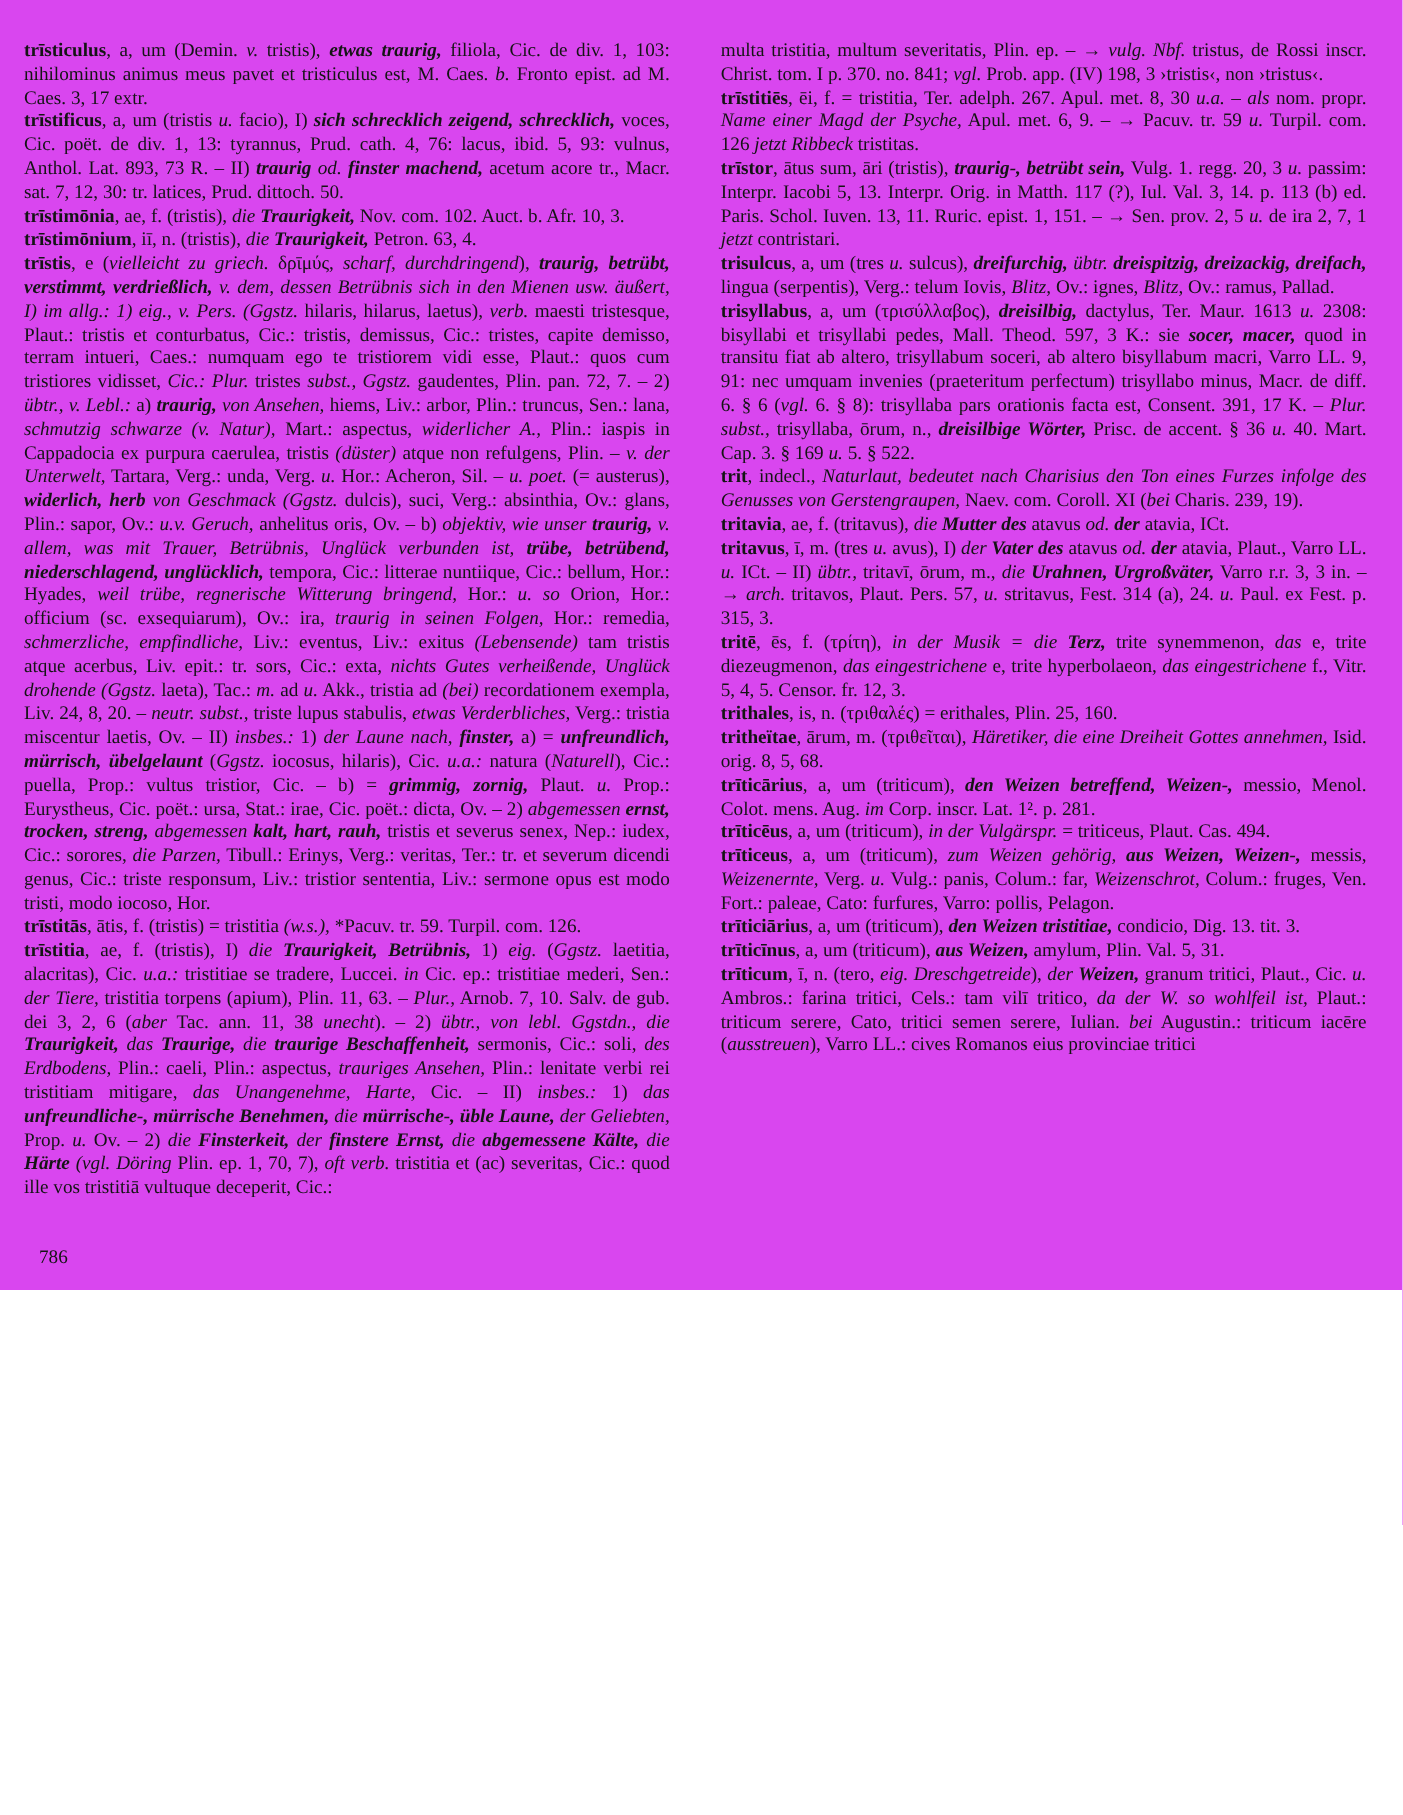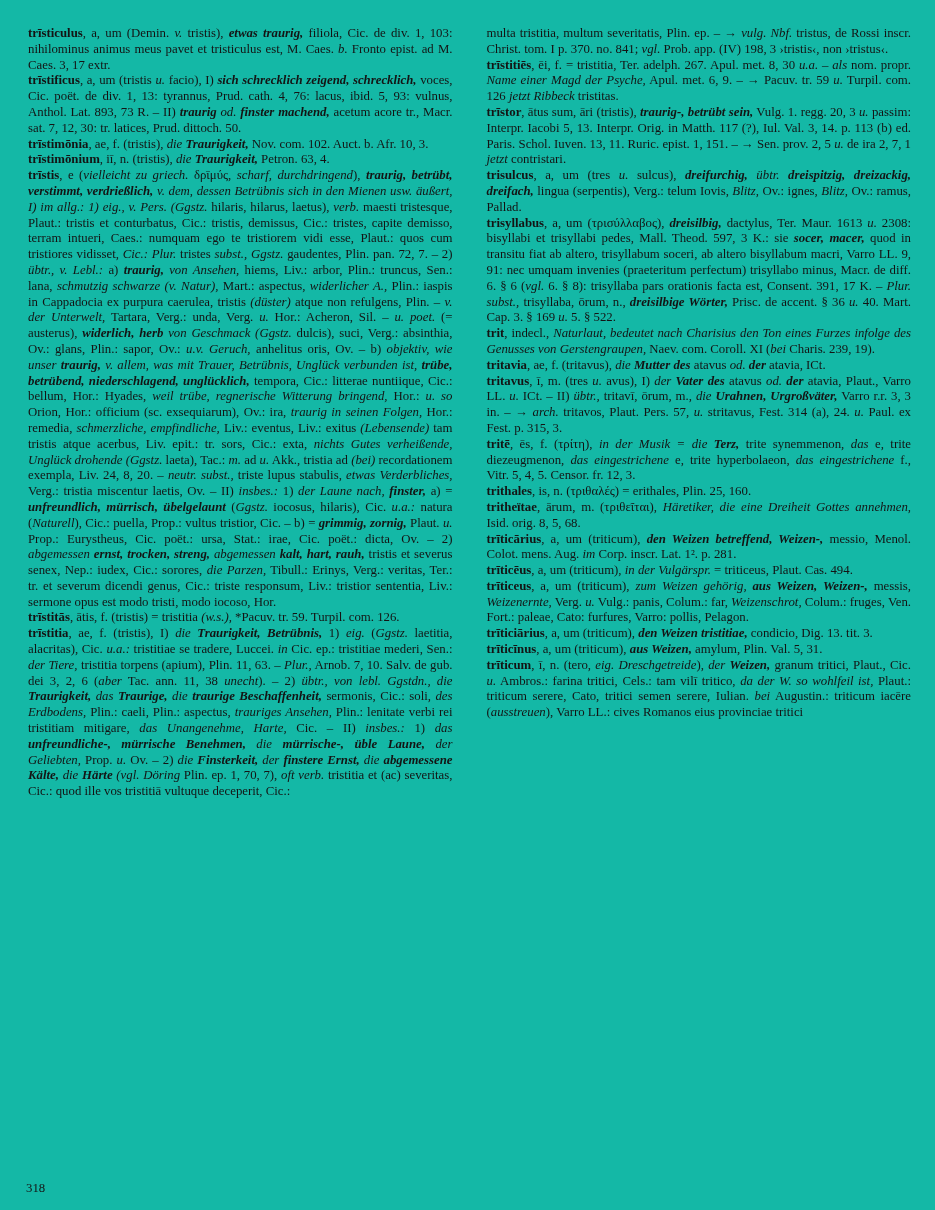--- a/index.html
+++ b/index.html
@@ -1,21 +1,21 @@
 <!DOCTYPE html>
 <html><head>
 <meta charset="utf-8">
 <style>
   html,body { margin:0; padding:0; background:#ffffff; }
   .page {
     position:relative;
-    width:935px; height:1210px;
+    width:935px; height:860px;
     box-sizing:border-box;
-    padding:26px 24px 0 28px;
-    background:#14b8a6;
+    padding:26px 24px 0 16px;
+    background:#d946ef;
     color:#141414;
     font-family:"Liberation Serif","DejaVu Serif",serif;
     font-size:12.8px;
     line-height:15.8px;
     overflow:hidden;
   }
   .columns { display:flex; gap:34px; }
   .column { flex:1 1 0; text-align:justify; }
   p.entry { margin:0; padding:0; text-align:justify; }
   .seg-n { font-weight:normal; font-style:normal; }
@@ -54,14 +54,14 @@
         <p class="entry"><span class="seg-b">trithales</span><span class="seg-n">, is, n. (τριθαλές) = erithales, Plin. 25, 160.</span></p>
         <p class="entry"><span class="seg-b">tritheïtae</span><span class="seg-n">, ārum, m. (τριθεῖται), </span><span class="seg-i">Häretiker, die eine Dreiheit Gottes annehmen,</span><span class="seg-n"> Isid. orig. 8, 5, 68.</span></p>
         <p class="entry"><span class="seg-b">trīticārius</span><span class="seg-n">, a, um (triticum), </span><span class="seg-bi">den Weizen betreffend, Weizen-,</span><span class="seg-n"> messio, Menol. Colot. mens. Aug. </span><span class="seg-i">im</span><span class="seg-n"> Corp. inscr. Lat. 1². p. 281.</span></p>
         <p class="entry"><span class="seg-b">trīticēus</span><span class="seg-n">, a, um (triticum), </span><span class="seg-i">in der Vulgärspr.</span><span class="seg-n"> = triticeus, Plaut. Cas. 494.</span></p>
         <p class="entry"><span class="seg-b">trīticeus</span><span class="seg-n">, a, um (triticum), </span><span class="seg-i">zum Weizen gehörig, </span><span class="seg-bi">aus Weizen, Weizen-,</span><span class="seg-n"> messis, </span><span class="seg-i">Weizenernte,</span><span class="seg-n"> Verg. </span><span class="seg-i">u.</span><span class="seg-n"> Vulg.: panis, Colum.: far, </span><span class="seg-i">Weizenschrot,</span><span class="seg-n"> Colum.: fruges, Ven. Fort.: paleae, Cato: furfures, Varro: pollis, Pelagon.</span></p>
         <p class="entry"><span class="seg-b">trīticiārius</span><span class="seg-n">, a, um (triticum), </span><span class="seg-bi">den Weizen tristitiae,</span><span class="seg-n"> condicio, Dig. 13. tit. 3.</span></p>
         <p class="entry"><span class="seg-b">trīticīnus</span><span class="seg-n">, a, um (triticum), </span><span class="seg-bi">aus Weizen,</span><span class="seg-n"> amylum, Plin. Val. 5, 31.</span></p>
         <p class="entry"><span class="seg-b">trīticum</span><span class="seg-n">, ī, n. (tero, </span><span class="seg-i">eig. Dreschgetreide</span><span class="seg-n">), </span><span class="seg-i">der </span><span class="seg-bi">Weizen,</span><span class="seg-n"> granum tritici, Plaut., Cic. </span><span class="seg-i">u.</span><span class="seg-n"> Ambros.: farina tritici, Cels.: tam vilī tritico, </span><span class="seg-i">da der W. so wohlfeil ist,</span><span class="seg-n"> Plaut.: triticum serere, Cato, tritici semen serere, Iulian. </span><span class="seg-i">bei</span><span class="seg-n"> Augustin.: triticum iacēre (</span><span class="seg-i">ausstreuen</span><span class="seg-n">), Varro LL.: cives Romanos eius provinciae tritici</span></p>
       </div>
   </div>
-  <div class="page-number">318</div>
+  <div class="page-number">786</div>
 </div>
 
 </body></html>

